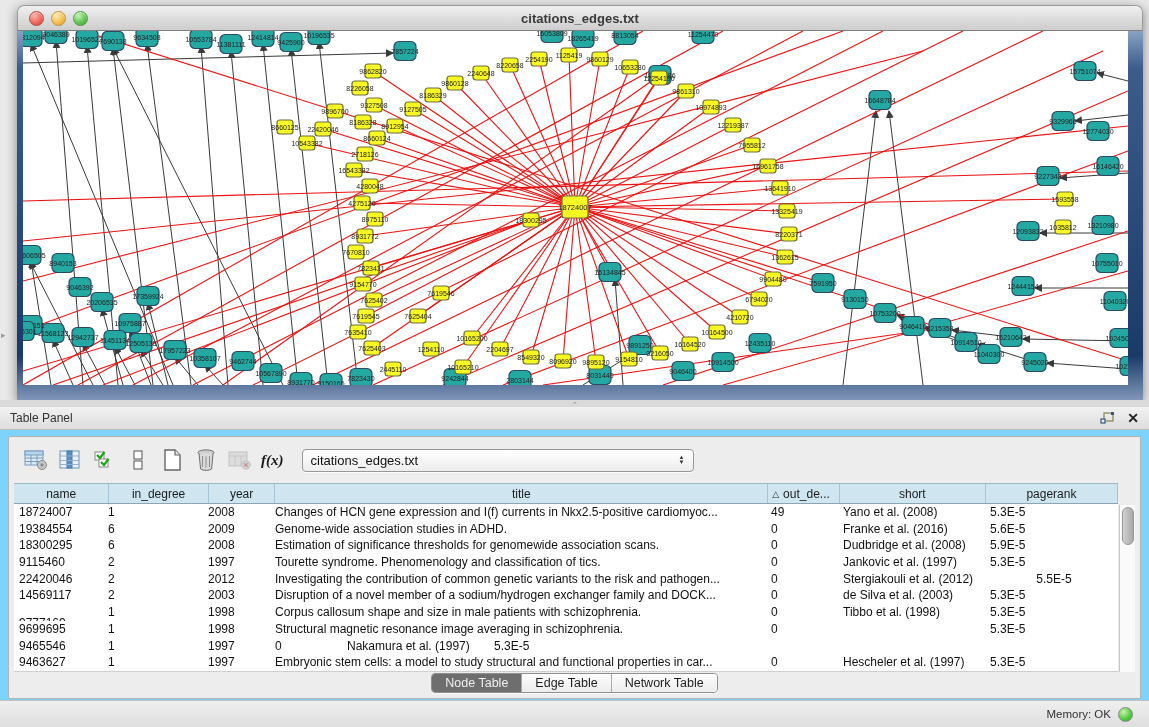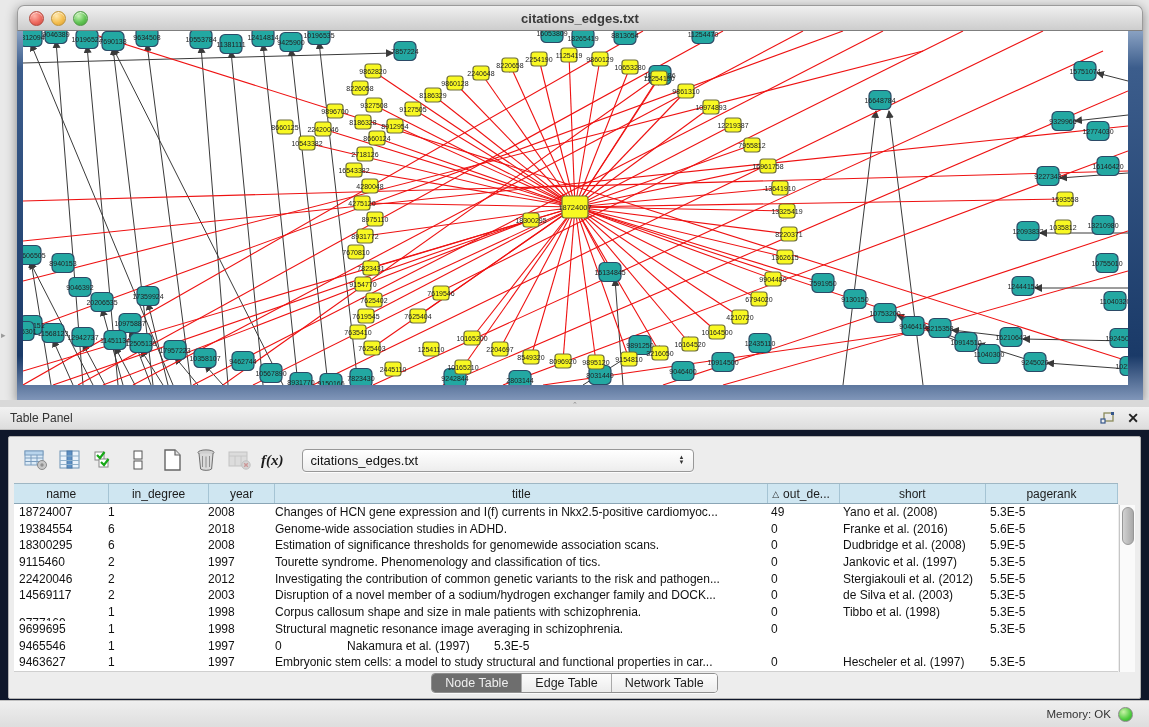--- a/index.html
+++ b/index.html
@@ -16,21 +16,21 @@
   .wtitle{position:absolute;left:0;right:0;text-align:center;font-size:13px;font-weight:bold;color:#3a3a3a}
   .frame{position:absolute;left:0;top:26px;right:0;bottom:0;background:linear-gradient(180deg,#89a1c2 0%,#3c5d8c 10%,#1a3a68 88%,#8096b9 100%)}
   .gcanvas{position:absolute;left:6px;top:0;width:1105px;height:354px;background:#ffffff;overflow:hidden}
   .gcanvas svg{display:block}
 
   
   #divider{position:absolute;left:0;top:400px;width:1149px;height:7px;background:#d9d9d9;border-bottom:1px solid #c2c2c2}
   #divider .grip{position:absolute;left:572px;top:1px;font-size:7px;color:#8b8b8b}
 
   
-  #tpanel{position:absolute;left:0;top:407px;width:1149px;height:293px;background:#0f172a}
+  #tpanel{position:absolute;left:0;top:407px;width:1149px;height:293px;background:#7dd3fc}
   .tp-header{height:22px;display:flex;align-items:center;padding:0 10px;background:linear-gradient(#f2f2f2,#dddddd);border-bottom:1px solid #bdbdbd;font-size:12px;color:#333}
   .tp-hicons{margin-left:auto;display:flex;align-items:center;gap:12px}
   .float-ic{width:15px;height:13px}
   .close-x{font-size:14px;font-weight:bold;color:#222;line-height:13px}
   .tp-box{position:absolute;left:8px;right:8px;top:29px;height:263px;background:#ededed;border:1px solid #b3b3b3;border-radius:2px;box-sizing:border-box}
 
   .toolbar{height:46px;display:flex;align-items:center;padding-left:12px}
   .ticon{width:30px;height:28px;display:flex;align-items:center;justify-content:center;margin-right:4px}
   .fx{font-family:"Liberation Serif",serif;font-style:italic;font-weight:bold;font-size:15px;color:#1a1a1a;margin:0 2px}
   .dropdown{margin-left:16px;width:392px;height:23px;box-sizing:border-box;background:linear-gradient(#ffffff,#ededed);border:1px solid #989898;border-radius:4px;display:flex;align-items:center;padding:0 8px;font-size:13px;color:#111;box-shadow:0 1px 0 rgba(255,255,255,.8)}
@@ -570,21 +570,21 @@
           <div class="td" style="width: 100px;">1</div>
           <div class="td" style="width: 67px;">2008</div>
           <div class="td" style="width: 496px;">Changes of HCN gene expression and I(f) currents in Nkx2.5-positive cardiomyoc...</div>
           <div class="td" style="width: 72px;">49</div>
           <div class="td" style="width: 147px;">Yano et al. (2008)</div>
           <div class="td" style="width: 133px;">5.3E-5</div>
         </div>
         <div class="tr">
           <div class="td" style="width: 89px;">19384554</div>
           <div class="td" style="width: 100px;">6</div>
-          <div class="td" style="width: 67px;">2018</div>
+          <div class="td" style="width: 67px;">2009</div>
           <div class="td" style="width: 496px;">Genome-wide association studies in ADHD.</div>
           <div class="td" style="width: 72px;">0</div>
           <div class="td" style="width: 147px;">Franke et al. (2016)</div>
           <div class="td" style="width: 133px;">5.6E-5</div>
         </div>
         <div class="tr">
           <div class="td" style="width: 89px;">18300295</div>
           <div class="td" style="width: 100px;">6</div>
           <div class="td" style="width: 67px;">2008</div>
           <div class="td" style="width: 496px;">Estimation of significance thresholds for genomewide association scans.</div>
@@ -601,21 +601,21 @@
           <div class="td" style="width: 147px;">Jankovic et al. (1997)</div>
           <div class="td" style="width: 133px;">5.3E-5</div>
         </div>
         <div class="tr">
           <div class="td" style="width: 89px;">22420046</div>
           <div class="td" style="width: 100px;">2</div>
           <div class="td" style="width: 67px;">2012</div>
           <div class="td" style="width: 496px;">Investigating the contribution of common genetic variants to the risk and pathogen...</div>
           <div class="td" style="width: 72px;">0</div>
           <div class="td" style="width: 147px;">Stergiakouli et al. (2012)</div>
-          <div class="td" style="width: 133px;">5.5E-5</div>
+          <div class="td" style="width: 133px; text-align: center;">5.5E-5</div>
         </div>
         <div class="tr">
           <div class="td" style="width: 89px;">14569117</div>
           <div class="td" style="width: 100px;">2</div>
           <div class="td" style="width: 67px;">2003</div>
           <div class="td" style="width: 496px;">Disruption of a novel member of a sodium/hydrogen exchanger family and DOCK...</div>
           <div class="td" style="width: 72px;">0</div>
           <div class="td" style="width: 147px;">de Silva et al. (2003)</div>
           <div class="td" style="width: 133px;">5.3E-5</div>
         </div>

